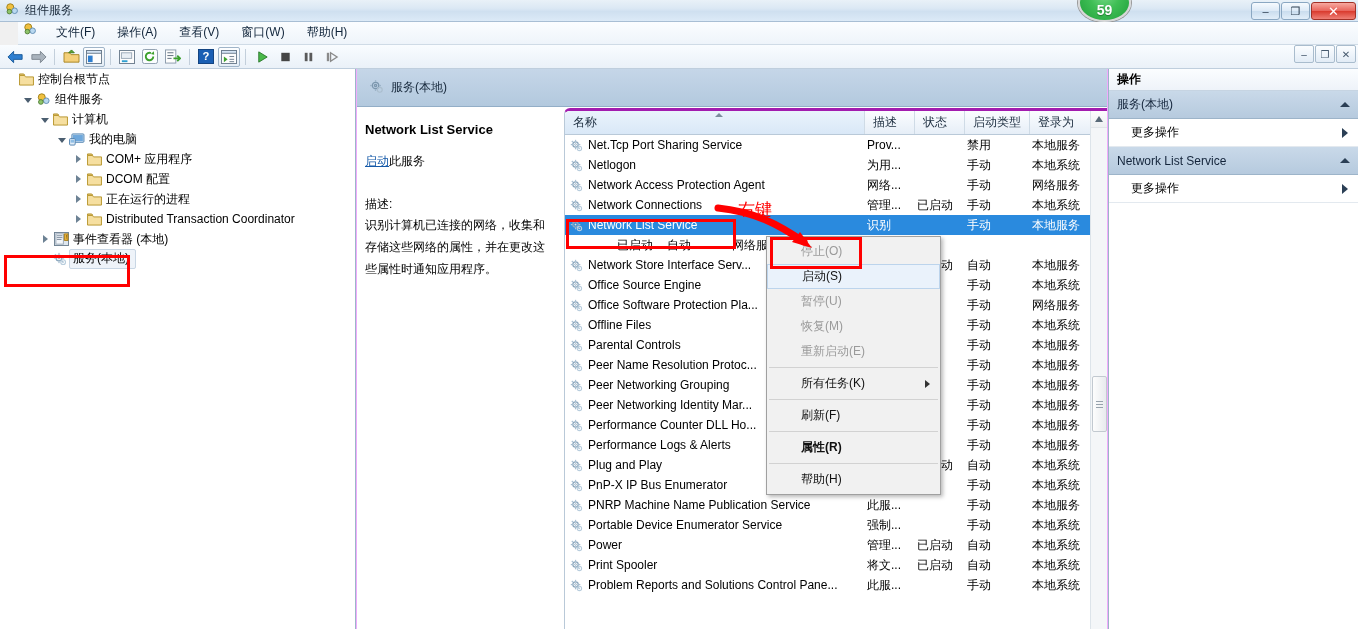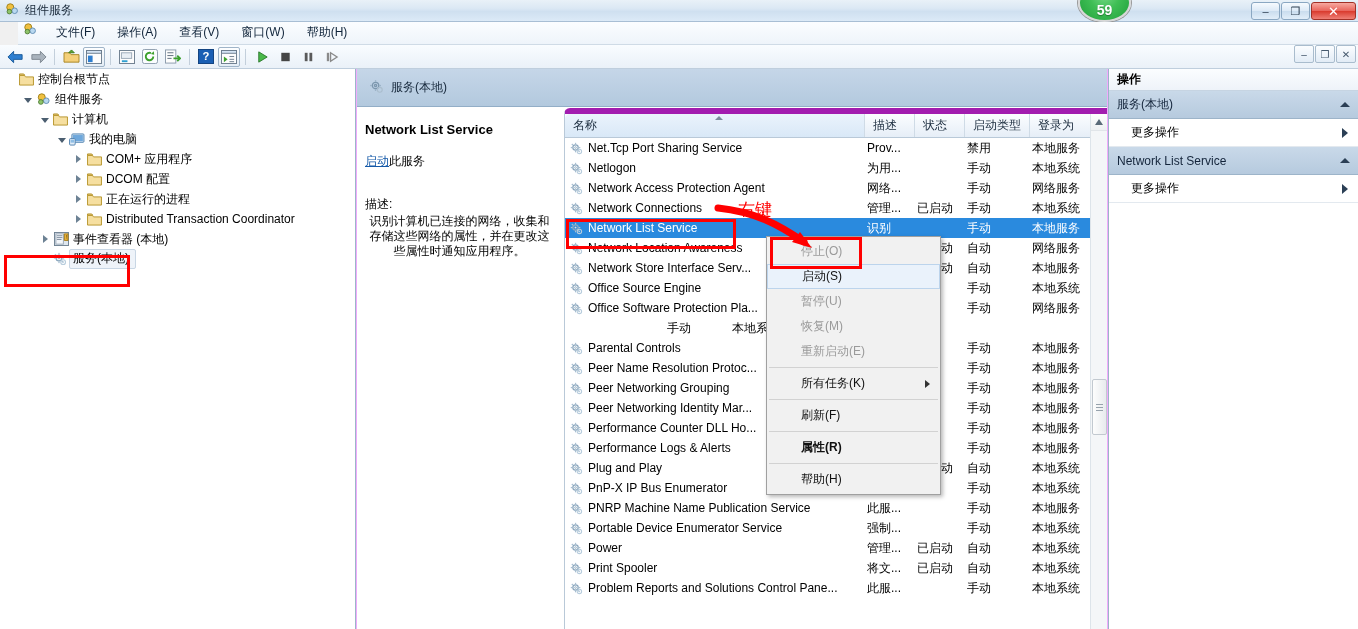--- a/index.html
+++ b/index.html
@@ -92,26 +92,26 @@
     border-bottom:1px solid #93aec7;
   }
   #cpHeader .hdr-text{font-size:12px;color:#16283b;}
   #detailPane{
     position:absolute;left:0;top:39px;width:207px;height:521px;background:#fff;padding:14px 10px 0 8px;
   }
   #detailPane .svc-title{font-weight:bold;font-size:13px;margin-bottom:16px;}
   #detailPane .act-line{font-size:12px;margin-bottom:26px;}
   #detailPane .act-line a{color:#1459a8;text-decoration:underline;cursor:pointer;}
   #detailPane .desc-label{font-size:12px;margin-bottom:1px;}
-  #detailPane .desc-body{font-size:12px;line-height:15px;text-align:center;}
+  #detailPane .desc-body{font-size:12px;line-height:22px;}
 
   
   #listWrap{
     position:absolute;left:207px;top:39px;width:543px;height:521px;
-    background:#fff;border-left:1px solid #b9c9d8;border-top:6px solid #a21caf;
+    background:#fff;border-left:1px solid #b9c9d8;border-top:3px solid #a21caf;
     border-top-left-radius:6px;overflow:hidden;
   }
   #listHeader{
     position:absolute;left:0;top:0;width:526px;height:24px;display:flex;
     background:linear-gradient(to bottom,#fbfdff,#e6eef7);
     border-bottom:1px solid #b9c9d8;
   }
   .colhead{
     display:flex;align-items:center;font-size:12px;color:#1b2c3e;
     border-right:1px solid #cfdbe6;padding-left:8px;position:relative;
@@ -645,41 +645,20 @@
                 </svg>
               </span>
               <span>Network List Service</span>
             </div>
             <div class="c-desc">识别</div>
             <div class="c-state"></div>
             <div class="c-startup">手动</div>
             <div class="c-logon">本地服务</div>
           </div>
           <div class="row">
-            <div class="c-name">
-              <span class="gear">
-                <svg width="13" height="13" viewBox="0 0 16 16">
-                  <g fill="none" stroke="#8aa6bd" stroke-width="1.5">
-                    <circle cx="6.8" cy="6.8" r="3.3"></circle>
-                  </g>
-                  <circle cx="6.8" cy="6.8" r="1.1" fill="#ffffff" stroke="#8aa6bd"></circle>
-                  <g fill="#a8bfd2">
-                    <rect x="6.1" y="1" width="1.5" height="2.1"></rect>
-                    <rect x="6.1" y="10.6" width="1.5" height="2.1"></rect>
-                    <rect x="1" y="6.1" width="2.1" height="1.5"></rect>
-                    <rect x="10.6" y="6.1" width="2.1" height="1.5"></rect>
-                    <rect x="2.2" y="2.2" width="1.5" height="2" transform="rotate(-45 2.95 3.2)"></rect>
-                    <rect x="10" y="10" width="1.5" height="2" transform="rotate(-45 10.75 11)"></rect>
-                  </g>
-                  <circle cx="11.6" cy="11.6" r="2.7" fill="none" stroke="#b8cddd" stroke-width="1.3"></circle>
-                  <circle cx="11.6" cy="11.6" r="0.9" fill="#b8cddd"></circle>
-                </svg>
-              </span>
-              <span>Network Location Awareness</span>
-            </div>
             <div class="c-desc"></div>
             <div class="c-state">已启动</div>
             <div class="c-startup">自动</div>
             <div class="c-logon">网络服务</div>
           </div>
           <div class="row">
             <div class="c-name">
               <span class="gear">
                 <svg width="13" height="13" viewBox="0 0 16 16">
                   <g fill="none" stroke="#8aa6bd" stroke-width="1.5">
@@ -753,20 +732,41 @@
                 </svg>
               </span>
               <span>Office Software Protection Pla...</span>
             </div>
             <div class="c-desc"></div>
             <div class="c-state"></div>
             <div class="c-startup">手动</div>
             <div class="c-logon">网络服务</div>
           </div>
           <div class="row">
+            <div class="c-name">
+              <span class="gear">
+                <svg width="13" height="13" viewBox="0 0 16 16">
+                  <g fill="none" stroke="#8aa6bd" stroke-width="1.5">
+                    <circle cx="6.8" cy="6.8" r="3.3"></circle>
+                  </g>
+                  <circle cx="6.8" cy="6.8" r="1.1" fill="#ffffff" stroke="#8aa6bd"></circle>
+                  <g fill="#a8bfd2">
+                    <rect x="6.1" y="1" width="1.5" height="2.1"></rect>
+                    <rect x="6.1" y="10.6" width="1.5" height="2.1"></rect>
+                    <rect x="1" y="6.1" width="2.1" height="1.5"></rect>
+                    <rect x="10.6" y="6.1" width="2.1" height="1.5"></rect>
+                    <rect x="2.2" y="2.2" width="1.5" height="2" transform="rotate(-45 2.95 3.2)"></rect>
+                    <rect x="10" y="10" width="1.5" height="2" transform="rotate(-45 10.75 11)"></rect>
+                  </g>
+                  <circle cx="11.6" cy="11.6" r="2.7" fill="none" stroke="#b8cddd" stroke-width="1.3"></circle>
+                  <circle cx="11.6" cy="11.6" r="0.9" fill="#b8cddd"></circle>
+                </svg>
+              </span>
+              <span>Offline Files</span>
+            </div>
             <div class="c-desc"></div>
             <div class="c-state"></div>
             <div class="c-startup">手动</div>
             <div class="c-logon">本地系统</div>
           </div>
           <div class="row">
             <div class="c-name">
               <span class="gear">
                 <svg width="13" height="13" viewBox="0 0 16 16">
                   <g fill="none" stroke="#8aa6bd" stroke-width="1.5">

